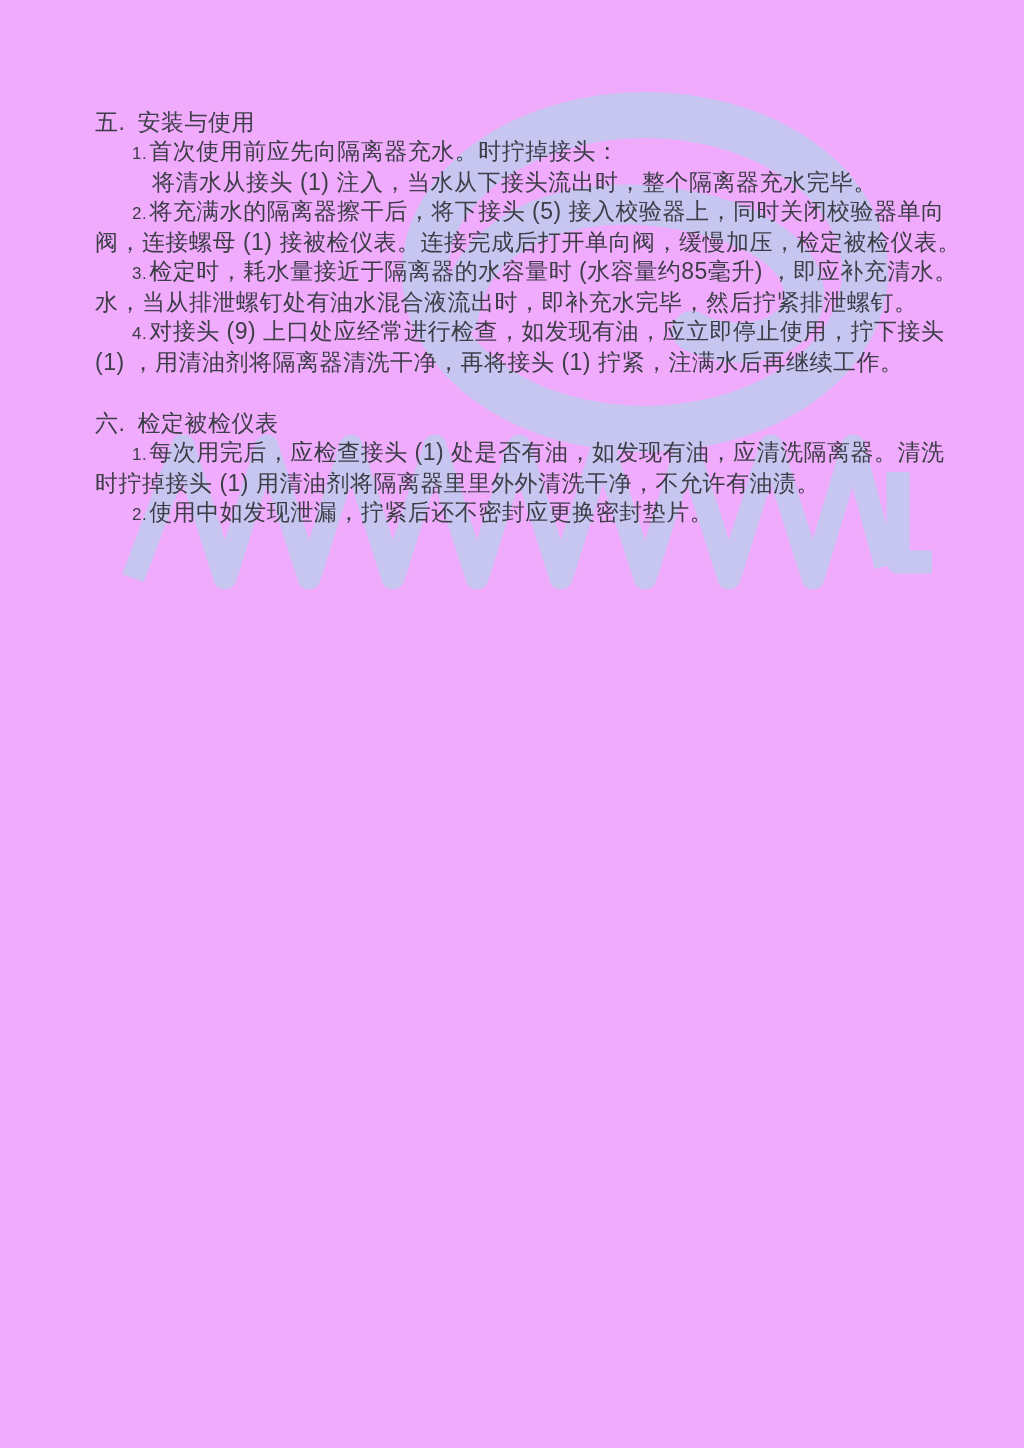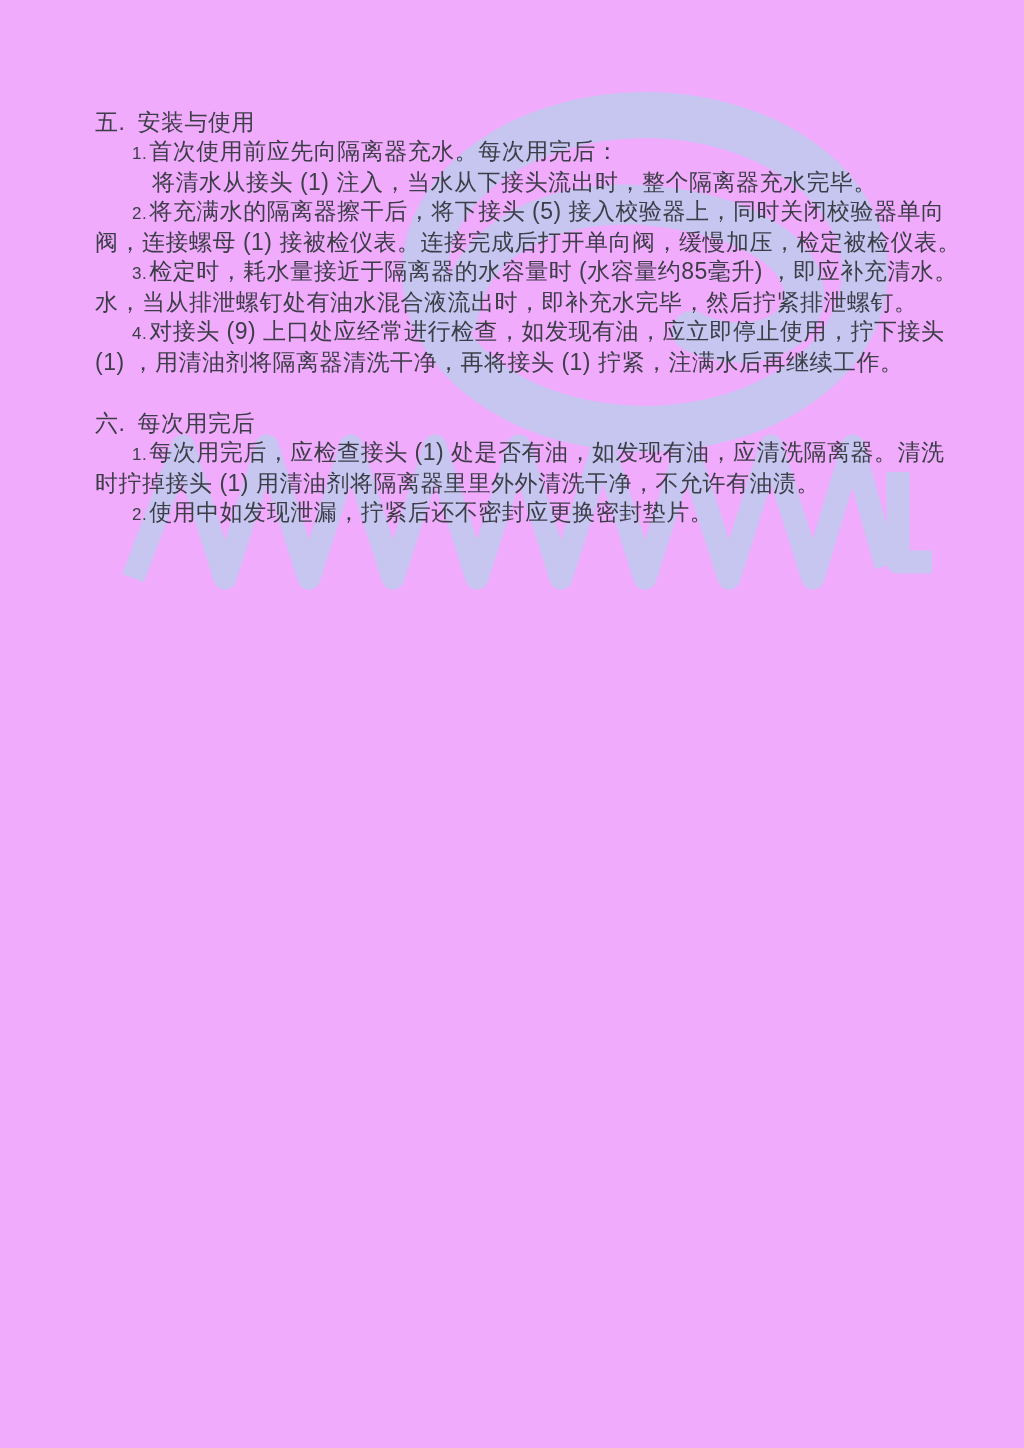--- a/index.html
+++ b/index.html
@@ -72,30 +72,30 @@
     <path class="wm-stroke" d="M 458 318 C 468 236 556 196 655 206 C 760 217 818 264 801 310 C 789 343 732 353 692 331" fill="none" stroke="#c6c6f0" stroke-width="40" stroke-linecap="round"></path>
 
     <path class="wm-stroke" d="M 133 578 L 183 446 L 225 578 L 267 446 L 309 578 L 351 446 L 393 578 L 435 446 L 477 578 L 519 446 L 561 578 L 603 446 L 645 578 L 687 446 L 729 578 L 771 446 L 813 578 L 853 446 L 886 566" fill="none" stroke="#c6c6f0" stroke-width="23" stroke-linejoin="round"></path>
 
     <path class="wm-stroke" d="M 898 472 L 898 562 L 932 562" fill="none" stroke="#c6c6f0" stroke-width="23" stroke-linejoin="round"></path>
   </svg>
 
   <div class="content" id="doc-content">
       <div class="section">
         <div class="section-heading"><span class="sec-num">五.</span><span>安装与使用</span></div>
-        <div class="line num"><span class="ln">1.</span><span>首次使用前应先向隔离器充水。每次用完后：</span></div>
+        <div class="line num"><span class="ln">1.</span><span>首次使用前应先向隔离器充水。时拧掉接头：</span></div>
         <div class="line sub"><span>将清水从接头 (1) 注入，当水从下接头流出时，整个隔离器充水完毕。</span></div>
         <div class="line num"><span class="ln">2.</span><span>将充满水的隔离器擦干后，将下接头 (5) 接入校验器上，同时关闭校验器单向</span></div>
         <div class="line flush"><span>阀，连接螺母 (1) 接被检仪表。连接完成后打开单向阀，缓慢加压，检定被检仪表。</span></div>
         <div class="line num"><span class="ln">3.</span><span>检定时，耗水量接近于隔离器的水容量时 (水容量约85毫升) ，即应补充清水。</span></div>
         <div class="line flush"><span>水，当从排泄螺钉处有油水混合液流出时，即补充水完毕，然后拧紧排泄螺钉。</span></div>
         <div class="line num"><span class="ln">4.</span><span>对接头 (9) 上口处应经常进行检查，如发现有油，应立即停止使用，拧下接头</span></div>
         <div class="line flush"><span>(1) ，用清油剂将隔离器清洗干净，再将接头 (1) 拧紧，注满水后再继续工作。</span></div>
       </div>
       <div class="section">
-        <div class="section-heading"><span class="sec-num">六.</span><span>每次用完后</span></div>
+        <div class="section-heading"><span class="sec-num">六.</span><span>检定被检仪表</span></div>
         <div class="line num"><span class="ln">1.</span><span>每次用完后，应检查接头 (1) 处是否有油，如发现有油，应清洗隔离器。清洗</span></div>
         <div class="line flush"><span>时拧掉接头 (1) 用清油剂将隔离器里里外外清洗干净，不允许有油渍。</span></div>
         <div class="line num"><span class="ln">2.</span><span>使用中如发现泄漏，拧紧后还不密封应更换密封垫片。</span></div>
       </div>
     </div>
 
 </div>
 
 </body></html>

